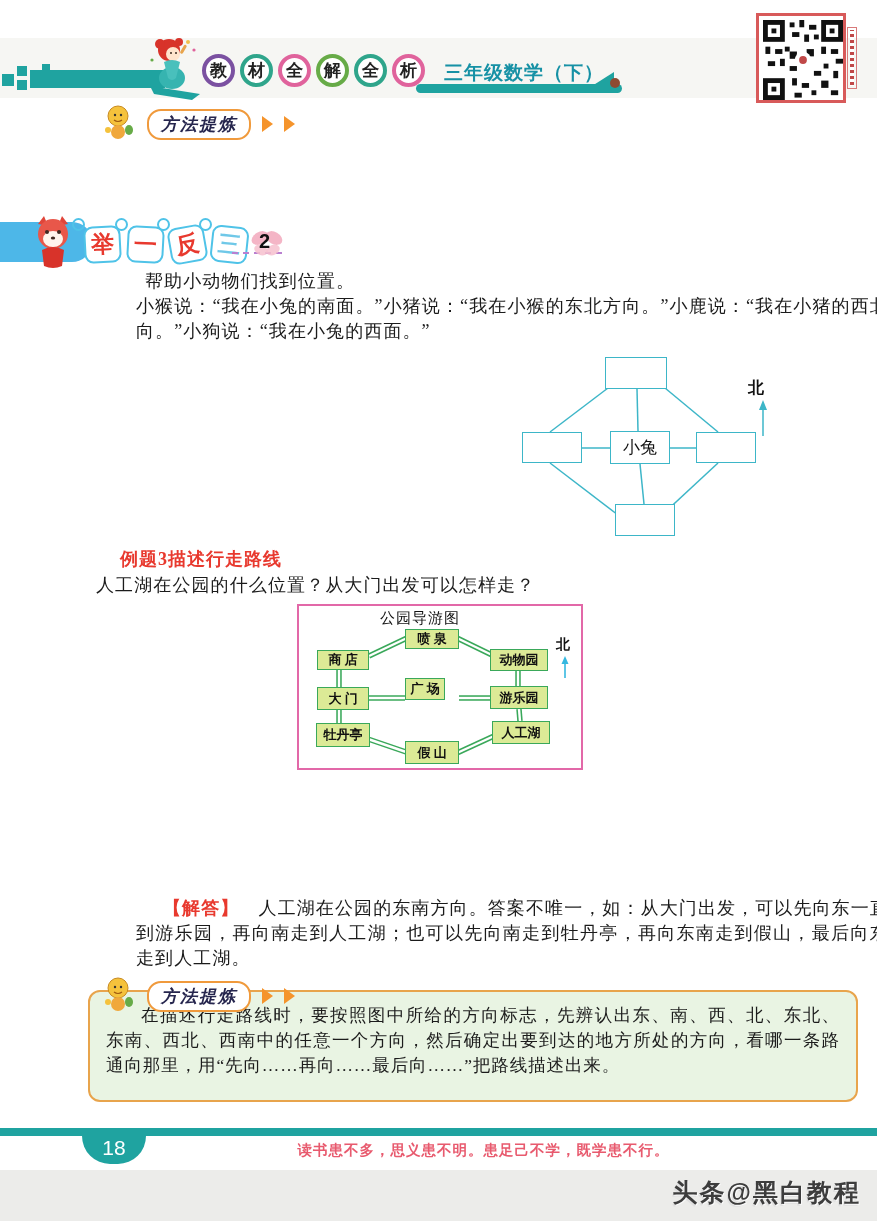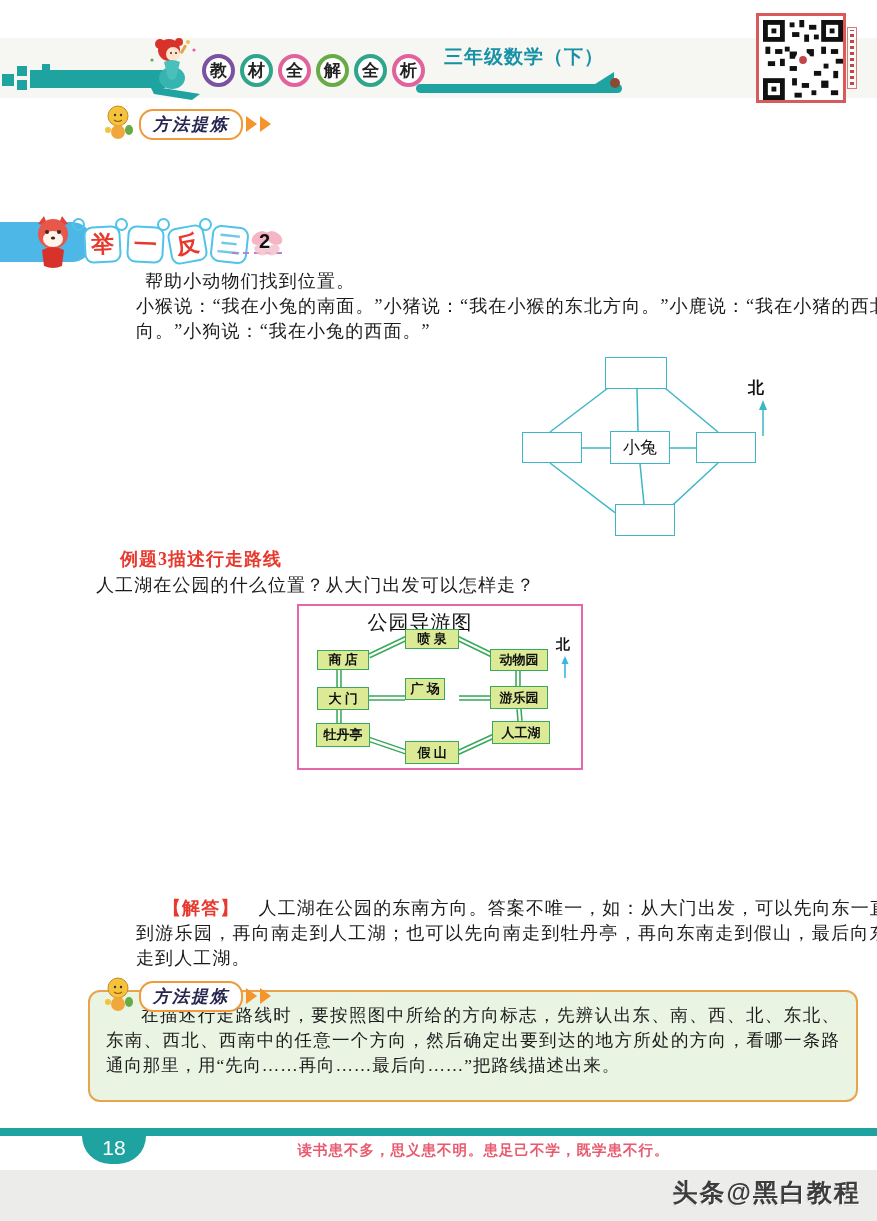--- a/index.html
+++ b/index.html
@@ -9,33 +9,33 @@
   
   .header-band { position:absolute; left:0; top:38px; width:877px; height:60px; background:#f6f6f3; }
   .px-block { position:absolute; background:#1fa3a0; }
   .header-bar { position:absolute; left:30px; top:70px; width:135px; height:18px; background:#1fa3a0; }
   .girl-mascot { position:absolute; left:142px; top:34px; }
   .badges { position:absolute; left:202px; top:54px; display:flex; gap:5px; }
   .badge { width:33px; height:33px; border-radius:50%; background:#fff; display:flex; align-items:center; justify-content:center; font-size:17px; font-weight:bold; color:#222; box-shadow:0 0 0 2px #fff inset; }
   .badge span { line-height:1; }
   .b0 { border:4px solid #7b51a1; } .b1 { border:4px solid #2fa58b; } .b2 { border:4px solid #e0639c; }
   .b3 { border:4px solid #67ab47; } .b4 { border:4px solid #2fa58b; } .b5 { border:4px solid #e0639c; }
-  .edition { position:absolute; left:444px; top:44px; font-family:"Liberation Sans","DejaVu Sans",sans-serif; font-weight:bold; font-size:19px; color:#1691a5; letter-spacing:1px; }
+  .edition { position:absolute; left:444px; top:60px; font-family:"Liberation Sans","DejaVu Sans",sans-serif; font-weight:bold; font-size:19px; color:#1691a5; letter-spacing:1px; }
   .edition-underline { position:absolute; left:416px; top:84px; width:206px; height:9px; background:#1fa3a0; border-radius:5px; }
   .pencil-tri { position:absolute; left:592px; top:72px; width:0; height:0; border-left:22px solid transparent; border-bottom:14px solid #1fa3a0; }
   .pencil-dot { position:absolute; left:610px; top:78px; width:10px; height:10px; border-radius:50%; background:#8d4a32; }
   .qr-box { position:absolute; left:756px; top:13px; width:90px; height:90px; background:#fff; border:3px solid #d85a5a; padding:4px; }
   .qr-strip { position:absolute; left:847px; top:27px; width:10px; height:62px; background:#fff; border:1px solid #d87a7a;
               background-image:repeating-linear-gradient(#c04848 0 3px, #fff 3px 6px); background-clip:content-box; padding:2px 2px; }
 
   
   .method-box { position:absolute; left:88px; width:770px; background:#e9f4e3; border:2px solid #e8a44c; border-radius:12px; }
   .mb1 { top:118px; height:87px; }
   .mb2 { top:990px; height:112px; }
-  .method-label { position:absolute; display:flex; align-items:center; gap:2px; }
+  .method-label { position:absolute; display:flex; align-items:center; gap:10px; }
   .ml1 { left:104px; top:104px; } .ml2 { left:104px; top:976px; }
   .method-pill { background:#fff; border:2px solid #f09a3c; border-radius:14px; padding:2px 12px; font-size:17px; font-weight:bold; font-style:italic; color:#26264e; letter-spacing:2px; white-space:nowrap; }
   .chev { width:0; height:0; border-top:8px solid transparent; border-bottom:8px solid transparent; border-left:11px solid #f5942c; margin-left:1px; }
   .method-text { padding:11px 16px 0 16px; font-size:17.5px; line-height:25px; letter-spacing:0.9px; color:#1c1c1c; text-align:justify; text-indent:2em; }
   .monkey-mascot { margin-right:3px; }
 
   
   .practice-capsule { position:absolute; left:0; top:222px; width:92px; height:40px; background:#4db7e8; border-radius:0 20px 20px 0; }
   .fox-mascot { position:absolute; left:26px; top:214px; }
   .ju-box { position:absolute; top:226px; width:37px; height:37px; background:#fff; border:2.5px solid #4fc3e8; border-radius:9px; display:flex; align-items:center; justify-content:center; font-size:23px; font-weight:bold; color:#e8392e; }
@@ -67,21 +67,21 @@
   .d-bottom { left:105px; top:152px; width:60px; height:32px; }
   .d-north  { position:absolute; left:238px; top:26px; font-size:16px; font-weight:bold; color:#111; }
 
   
   .example-heading { position:absolute; left:120px; top:547px; font-size:18px; font-weight:bold; color:#e8392e; letter-spacing:1px; }
   .example-heading .tag { }
   .example-question { position:absolute; left:96px; top:573px; font-size:18px; letter-spacing:1.1px; color:#1b1b1b; }
 
   
   .park-map { position:absolute; left:297px; top:604px; width:286px; height:166px; background:#fff; border:2px solid #e268a8; }
-  .pm-title { position:absolute; left:0; right:40px; top:3px; text-align:center; font-size:20px; color:#111; letter-spacing:1px; }
+  .pm-title { position:absolute; left:0; right:40px; top:3px; text-align:center; font-size:15px; color:#111; letter-spacing:1px; }
   .pm-node { position:absolute; background:#dcea96; border:1.6px solid #3aa85a; display:flex; align-items:center; justify-content:center; font-size:13px; font-weight:600; color:#111; white-space:nowrap; }
   .pm-fountain  { left:106px; top:23px;  width:54px; height:20px; }
   .pm-shop      { left:18px;  top:44px;  width:52px; height:20px; }
   .pm-zoo       { left:191px; top:43px;  width:58px; height:22px; }
   .pm-gate      { left:18px;  top:81px;  width:52px; height:23px; }
   .pm-square    { left:106px; top:72px;  width:40px; height:22px; }
   .pm-amusement { left:191px; top:80px;  width:58px; height:23px; }
   .pm-pavilion  { left:17px;  top:117px; width:54px; height:24px; }
   .pm-rockery   { left:106px; top:135px; width:54px; height:23px; }
   .pm-lake      { left:193px; top:115px; width:58px; height:23px; }

